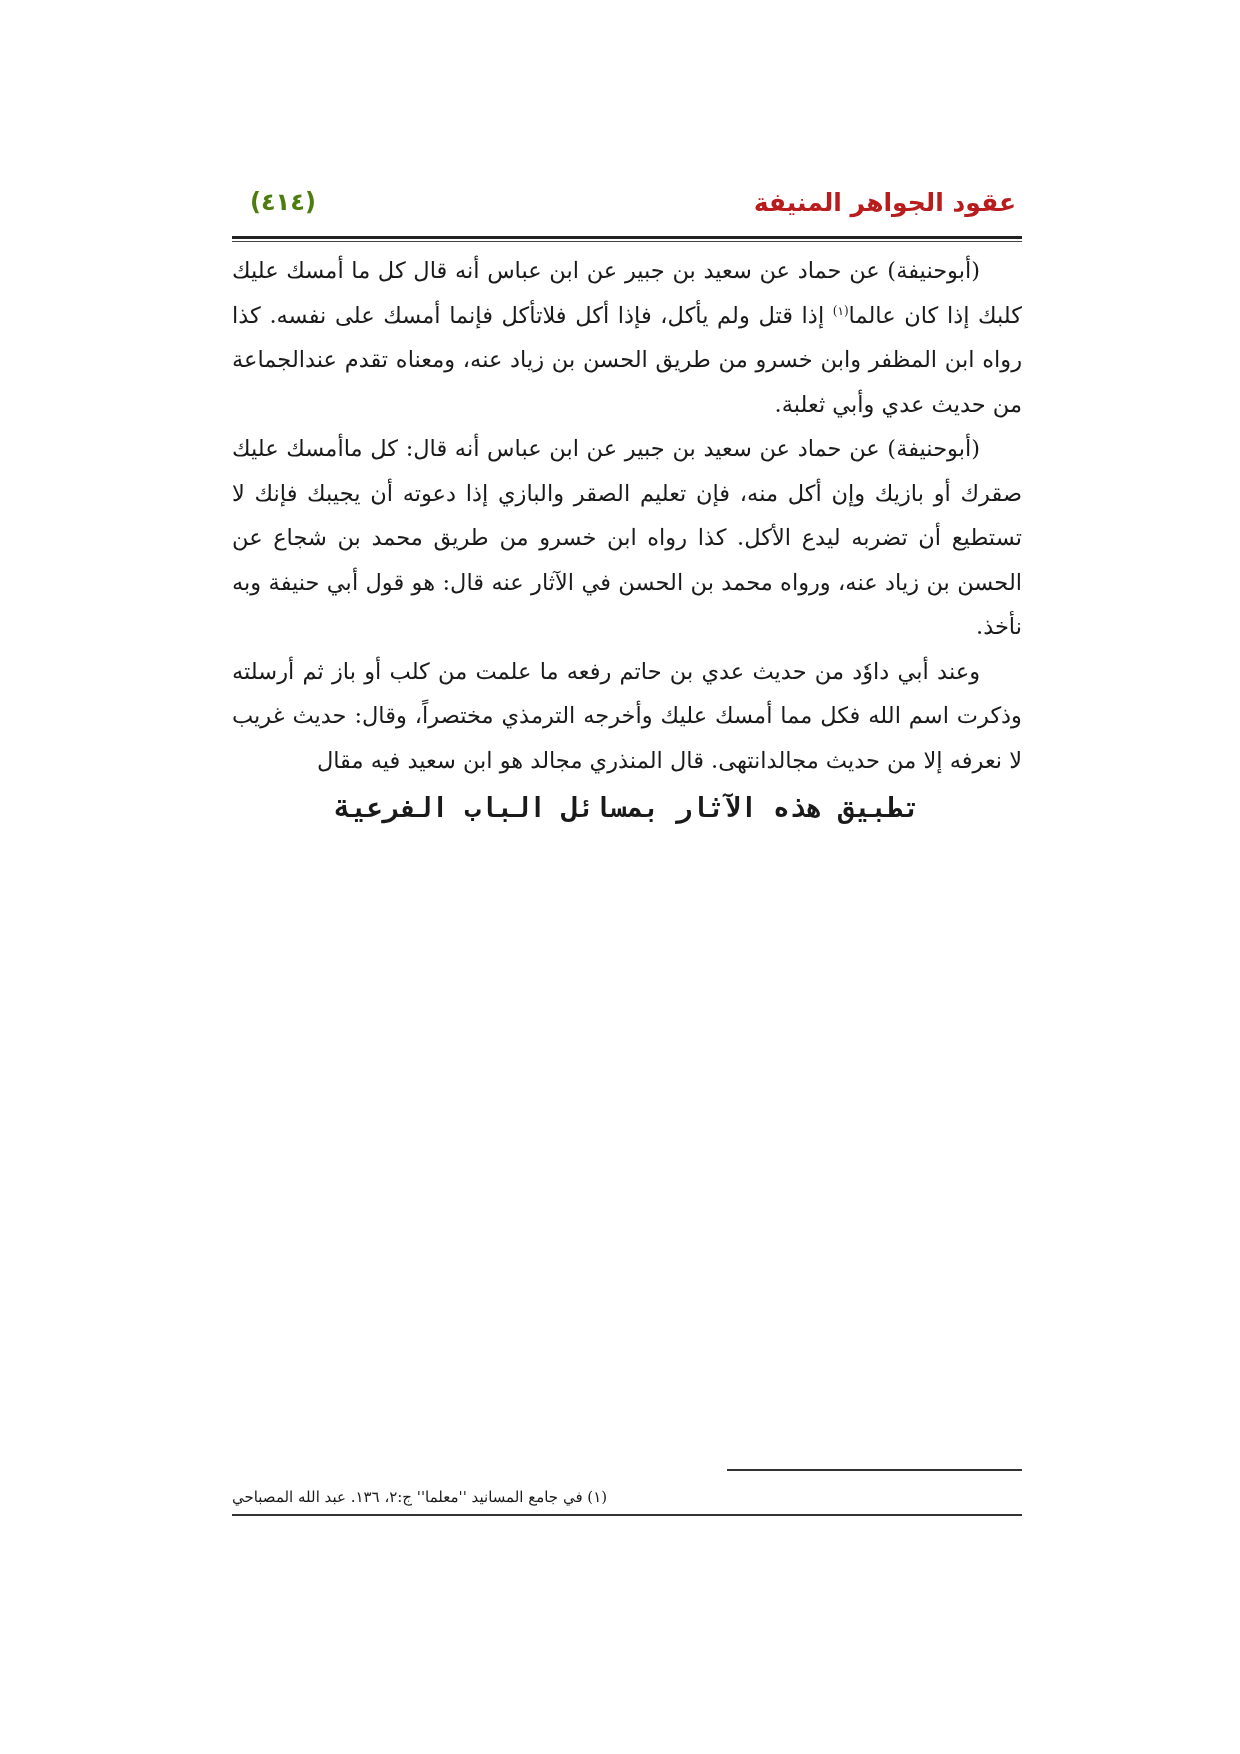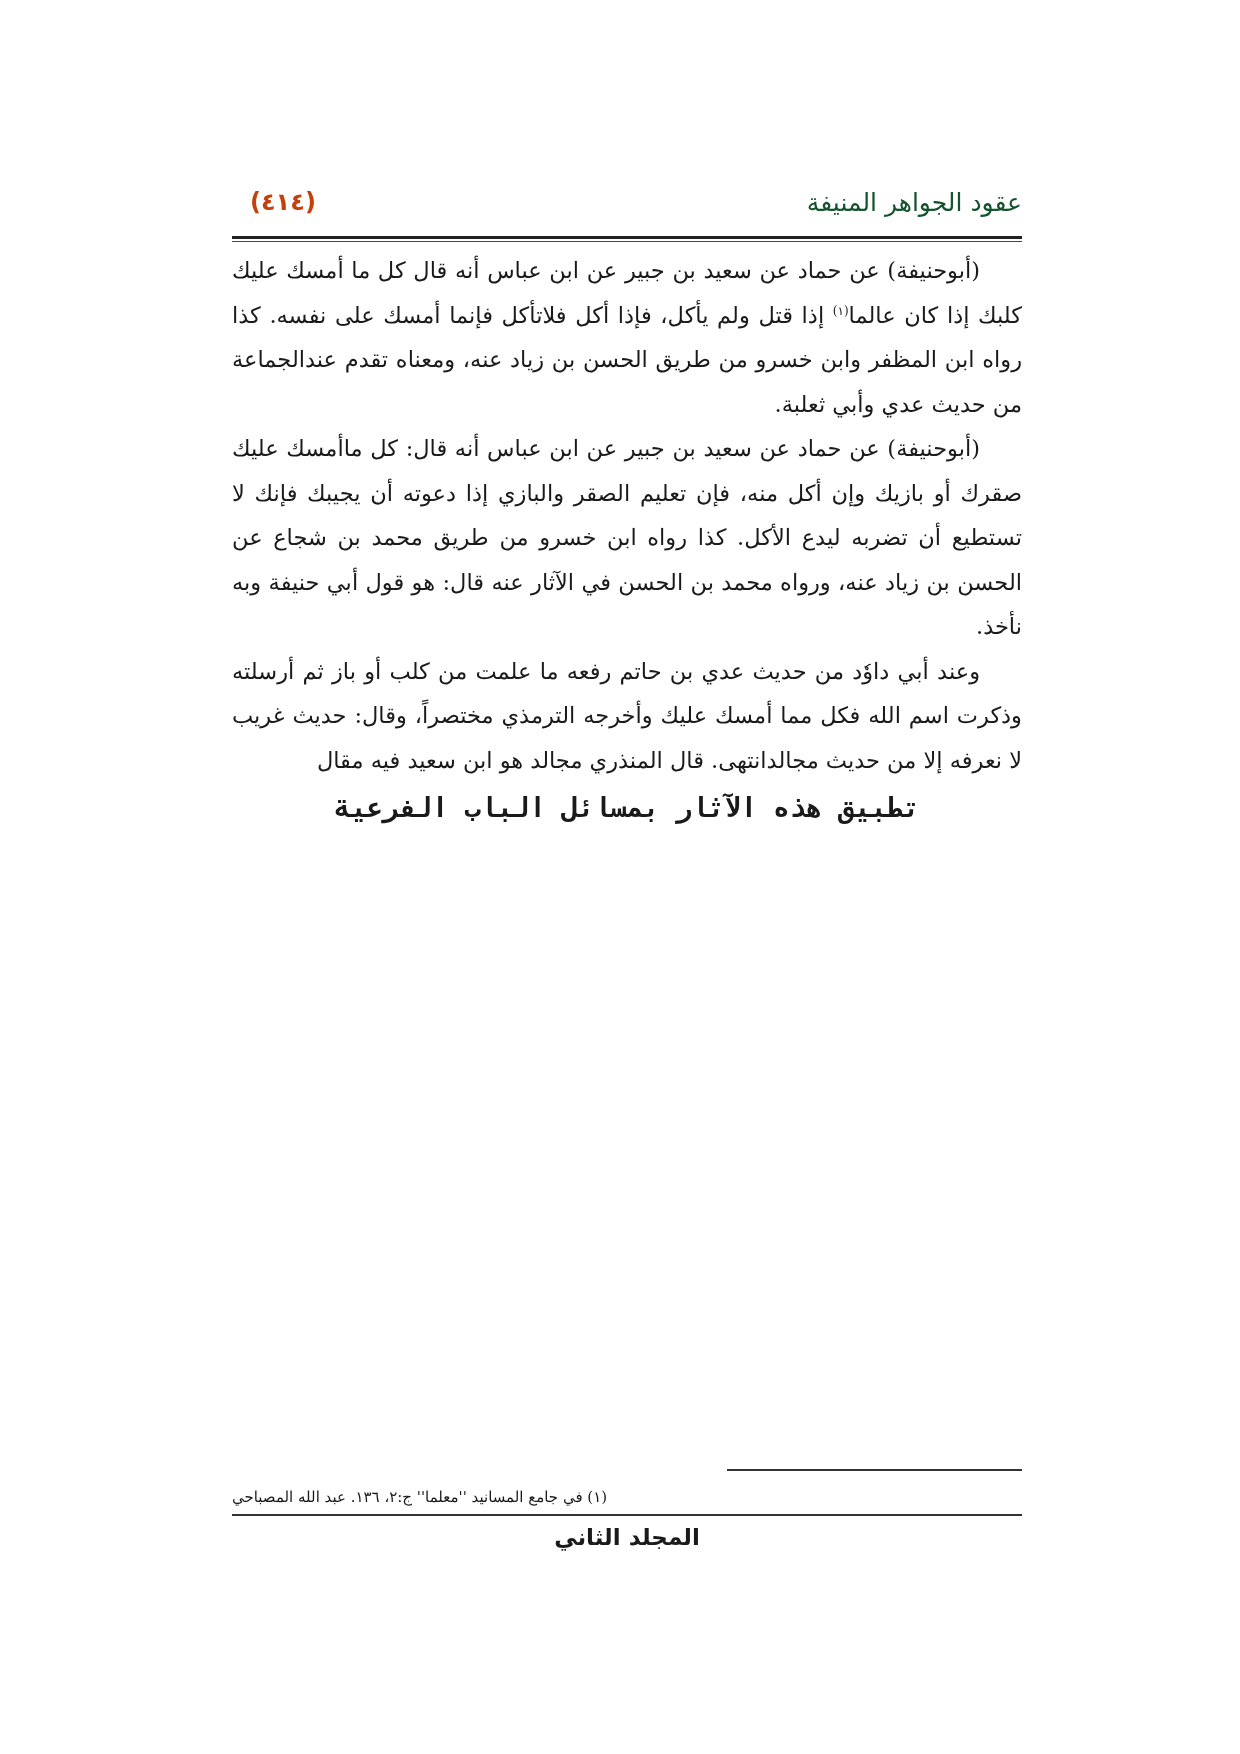--- a/index.html
+++ b/index.html
@@ -1,21 +1,21 @@
 <!DOCTYPE html>
 <html><head>
 <meta charset="utf-8">
 <style>
   html, body { margin: 0; padding: 0; background: #ffffff; }
   body { width: 1240px; height: 1754px; position: relative; overflow: hidden; color: #1a1a1a; }
   .page { position: absolute; left: 232px; top: 0; width: 790px; height: 1754px; direction: rtl; font-family: "DejaVu Serif", serif; }
 
   .running-head { position: absolute; top: 188px; left: 0; right: 0; height: 40px; }
-  .running-title { position: absolute; right: 0; top: 0; font-family: "DejaVu Sans", sans-serif; font-weight: normal; font-size: 25px; color: #14532d; }
-  .page-number { position: absolute; left: 18px; top: 0; font-family: "DejaVu Sans", sans-serif; font-weight: bold; font-size: 24px; color: #c2410c; direction: ltr; }
+  .running-title { position: absolute; right: 6px; top: 0; font-family: "DejaVu Sans", sans-serif; font-weight: bold; font-size: 25px; color: #b91c1c; }
+  .page-number { position: absolute; left: 18px; top: 0; font-family: "DejaVu Sans", sans-serif; font-weight: bold; font-size: 24px; color: #4d7c0f; direction: ltr; }
   .head-rule { position: absolute; top: 236px; left: 0; right: 0; height: 0; border-top: 3px solid #222; }
   .head-rule::after { content: ""; position: absolute; left: 0; right: 0; top: 2px; border-top: 1px solid #444; }
 
   .body-text { position: absolute; top: 248px; left: 0; right: 0; font-size: 22.5px; line-height: 44.5px; text-align: justify; text-align-last: right; }
   .body-text p { margin: 0; }
   .indent { text-indent: 42px; }
   sup.fn-mark { font-size: 12px; vertical-align: super; line-height: 0; }
 
   .section-heading { margin: 6px 0 8px 0; text-align: right; text-align-last: center !important; font-family: Liberation Mono, monospace; font-weight: bold; font-size: 27px; line-height: 56px; }
 
@@ -38,15 +38,14 @@
   <div class="body-text">
     <p class="indent"><span>(أبوحنيفة) عن حماد عن سعيد بن جبير عن ابن عباس أنه قال كل ما أمسك عليك كلبك إذا كان عالما</span><sup class="fn-mark">(١)</sup><span> إذا قتل ولم يأكل، فإذا أكل فلاتأكل فإنما أمسك على نفسه. كذا رواه ابن المظفر وابن خسرو من طريق الحسن بن زياد عنه، ومعناه تقدم عندالجماعة من حديث عدي وأبي ثعلبة.</span></p>
     <p class="indent">(أبوحنيفة) عن حماد عن سعيد بن جبير عن ابن عباس أنه قال: كل ماأمسك عليك صقرك أو بازيك وإن أكل منه، فإن تعليم الصقر والبازي إذا دعوته أن يجيبك فإنك لا تستطيع أن تضربه ليدع الأكل. كذا رواه ابن خسرو من طريق محمد بن شجاع عن الحسن بن زياد عنه، ورواه محمد بن الحسن في الآثار عنه قال: هو قول أبي حنيفة وبه نأخذ.</p>
     <p class="indent">وعند أبي داوٗد من حديث عدي بن حاتم رفعه ما علمت من كلب أو باز ثم أرسلته وذكرت اسم الله فكل مما أمسك عليك وأخرجه الترمذي مختصراً، وقال: حديث غريب لا نعرفه إلا من حديث مجالدانتهى. قال المنذري مجالد هو ابن سعيد فيه مقال</p>
     <p class="section-heading">تطبيق هذه الآثار بمسائل الباب الفرعية</p>
   </div>
 
   <div class="footnote-separator"></div>
   <div class="footnote">(١) في جامع المسانيد ''معلما'' ج:٢، ١٣٦. عبد الله المصباحي</div>
   <div class="foot-rule"></div>
-  <div class="volume-label">المجلد الثاني</div>
 
 </div>
 
 </body></html>

